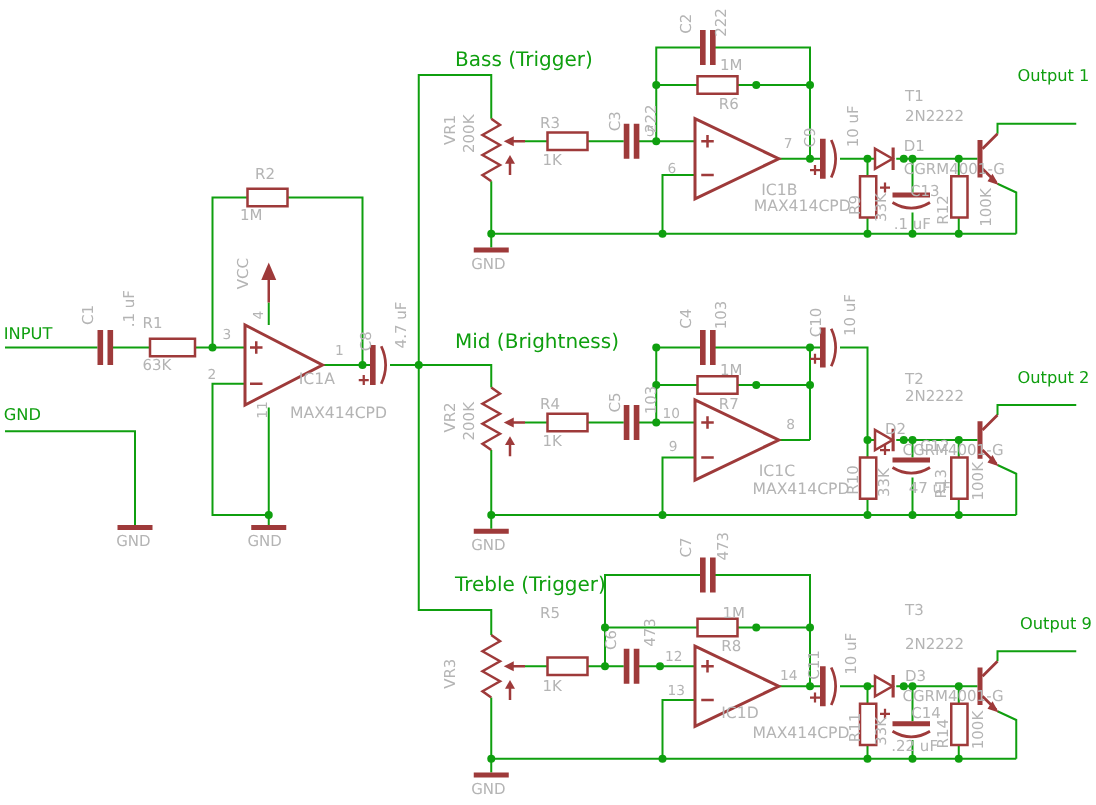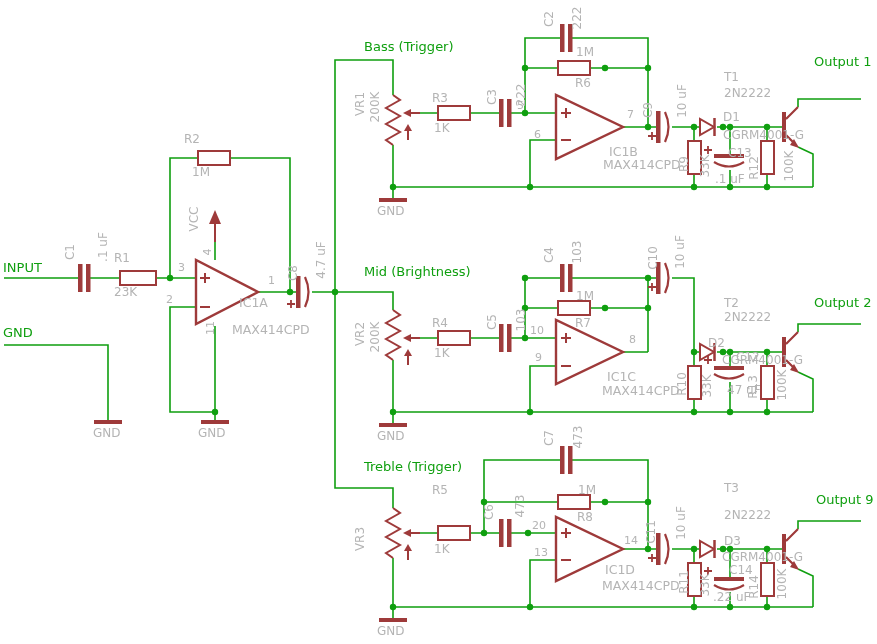--- a/index.html
+++ b/index.html
@@ -3,21 +3,21 @@
 <meta charset="utf-8">
 <style>
   html,body{margin:0;padding:0;background:#ffffff;}
   .schematic{position:relative;width:877px;height:644px;background:#fff;overflow:hidden;
              font-family:"DejaVu Sans",sans-serif;}
   svg{position:absolute;left:0;top:0;}
   .t{position:absolute;font-size:12px;line-height:1;color:#b4b4b4;white-space:nowrap;}
   .pn{font-size:11px;}
   .g{color:#0f9f0f;}
   .net{font-size:13px;}
-  .ttl{font-size:13px;}
+  .ttl{font-size:16px;}
   .out{font-size:13px;}
   .ic{font-size:12.5px;}
   .rot{transform:translate(-50%,-50%) rotate(-90deg);transform-origin:center;}
 </style>
 </head>
 <body>
 
 <div class="schematic">
 
 <svg width="877" height="644" viewBox="0 0 877 644">
@@ -210,22 +210,22 @@
         <circle cx="730" cy="607" r="3.2"></circle>
         <circle cx="767" cy="607" r="3.2"></circle>
   </g>
 </svg>
 
 <span class="t g net" style="left:3px;top:261px">INPUT</span>
 <span class="t g net" style="left:3px;top:326px">GND</span>
 <span class="t rot" style="left:70px;top:252px">C1</span>
 <span class="t rot" style="left:103px;top:247px">.1 uF</span>
 <span class="t" style="left:114px;top:252px">R1</span>
-<span class="t" style="left:114px;top:286px">23K</span>
-<span class="t" style="left:184px;top:133px">R2</span>
+<span class="t" style="left:114px;top:286px">63K</span>
+<span class="t" style="left:204px;top:133px">R2</span>
 <span class="t" style="left:192px;top:166px">1M</span>
 <span class="t rot" style="left:194px;top:219px">VCC</span>
 <span class="t pn rot" style="left:207px;top:252px">4</span>
 <span class="t pn" style="left:178px;top:262px">3</span>
 <span class="t pn" style="left:166px;top:294px">2</span>
 <span class="t pn rot" style="left:210px;top:328px">11</span>
 <span class="t pn" style="left:268px;top:275px">1</span>
 <span class="t ic" style="left:239px;top:297px">IC1A</span>
 <span class="t ic" style="left:232px;top:324px">MAX414CPD</span>
 <span class="t" style="left:93px;top:427px">GND</span>
@@ -299,24 +299,24 @@
 <span class="t rot" style="left:360px;top:539px">VR3</span>
 <span class="t rot" style="left:375px;top:542px"></span>
 <span class="t" style="left:432px;top:484px">R5</span>
 <span class="t" style="left:434px;top:543px">1K</span>
 <span class="t rot" style="left:489px;top:512px">C6</span>
 <span class="t rot" style="left:520px;top:506px">473</span>
 <span class="t rot" style="left:549px;top:438px">C7</span>
 <span class="t rot" style="left:578px;top:437px">473</span>
 <span class="t" style="left:578px;top:484px">1M</span>
 <span class="t" style="left:577px;top:511px">R8</span>
-<span class="t pn" style="left:532px;top:520px">20</span>
+<span class="t pn" style="left:532px;top:520px">12</span>
 <span class="t pn" style="left:534px;top:547px">13</span>
 <span class="t pn" style="left:624px;top:535px">14</span>
-<span class="t ic" style="left:605px;top:564px">IC1D</span>
+<span class="t ic" style="left:577px;top:564px">IC1D</span>
 <span class="t ic" style="left:602px;top:580px">MAX414CPD</span>
 <span class="t" style="left:377px;top:625px">GND</span>
 <span class="t rot" style="left:651px;top:532px">C11</span>
 <span class="t rot" style="left:681px;top:523px">10 uF</span>
 <span class="t rot" style="left:684px;top:582px">R11</span>
 <span class="t rot" style="left:705px;top:585px">33K</span>
 <span class="t" style="left:724px;top:535px">D3</span>
 <span class="t" style="left:722px;top:551px">CGRM4001-G</span>
 <span class="t" style="left:729px;top:564px">C14</span>
 <span class="t" style="left:713px;top:591px">.22 uF</span>

